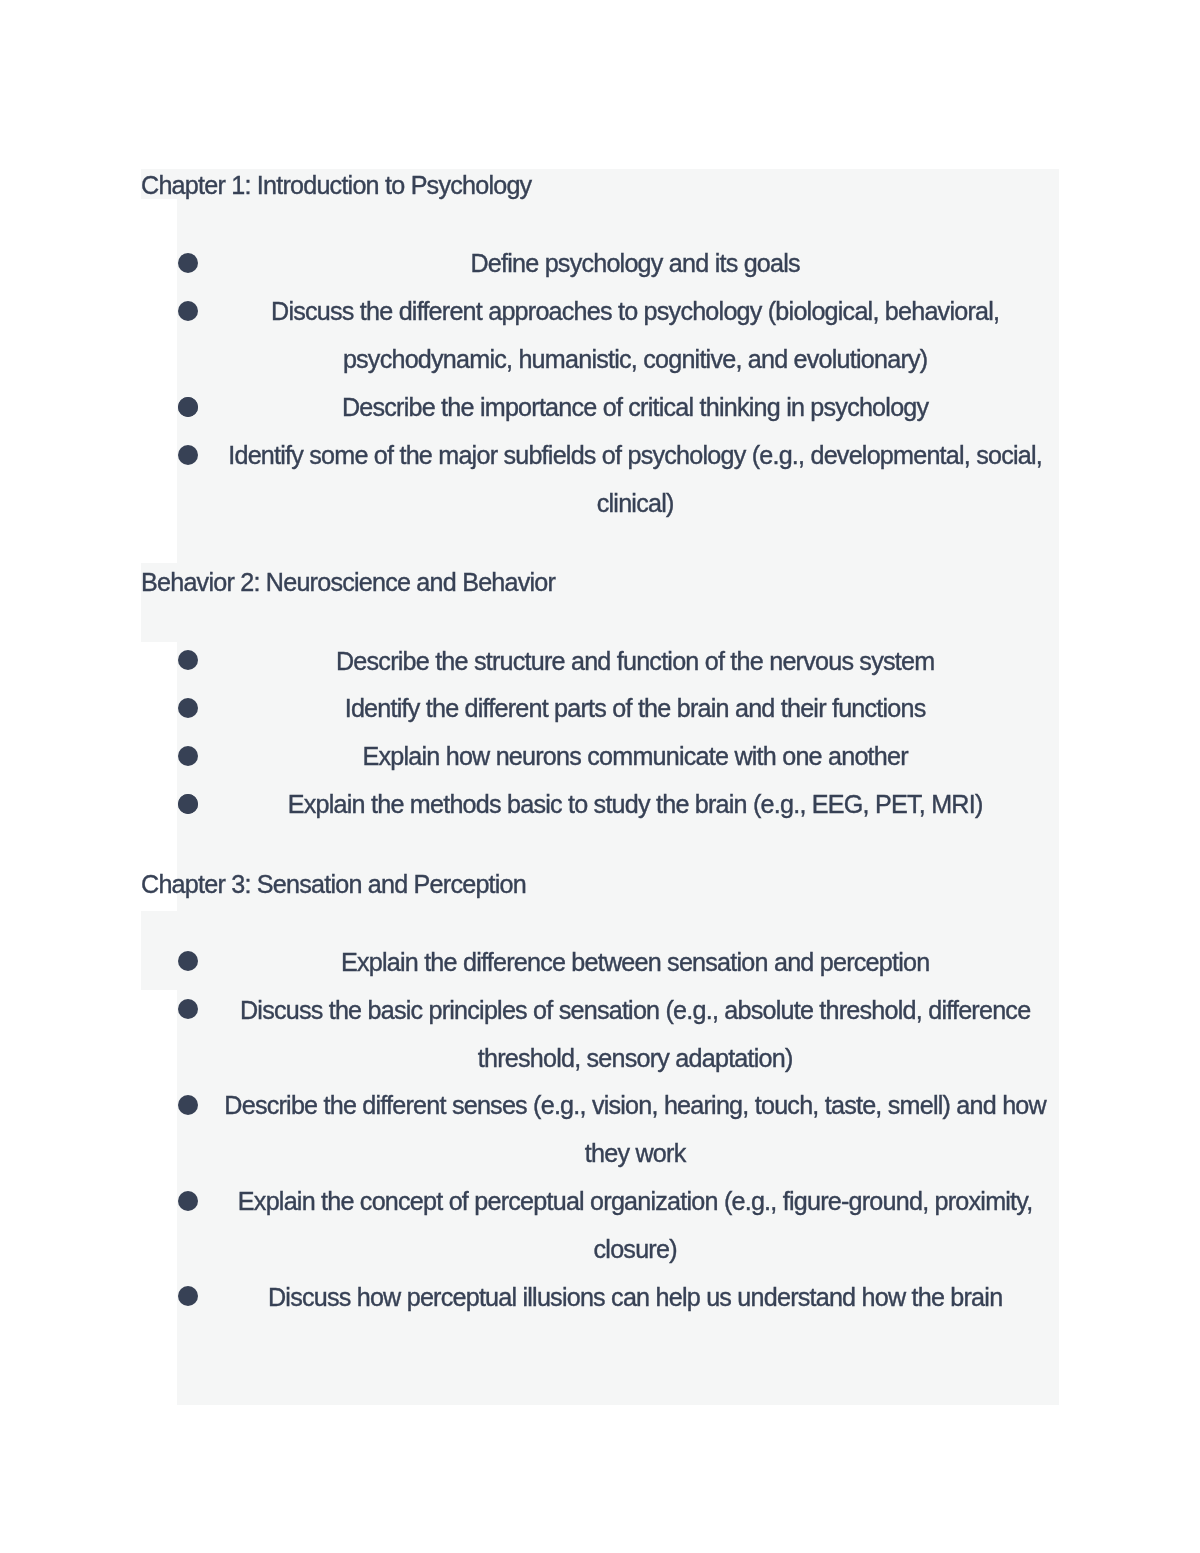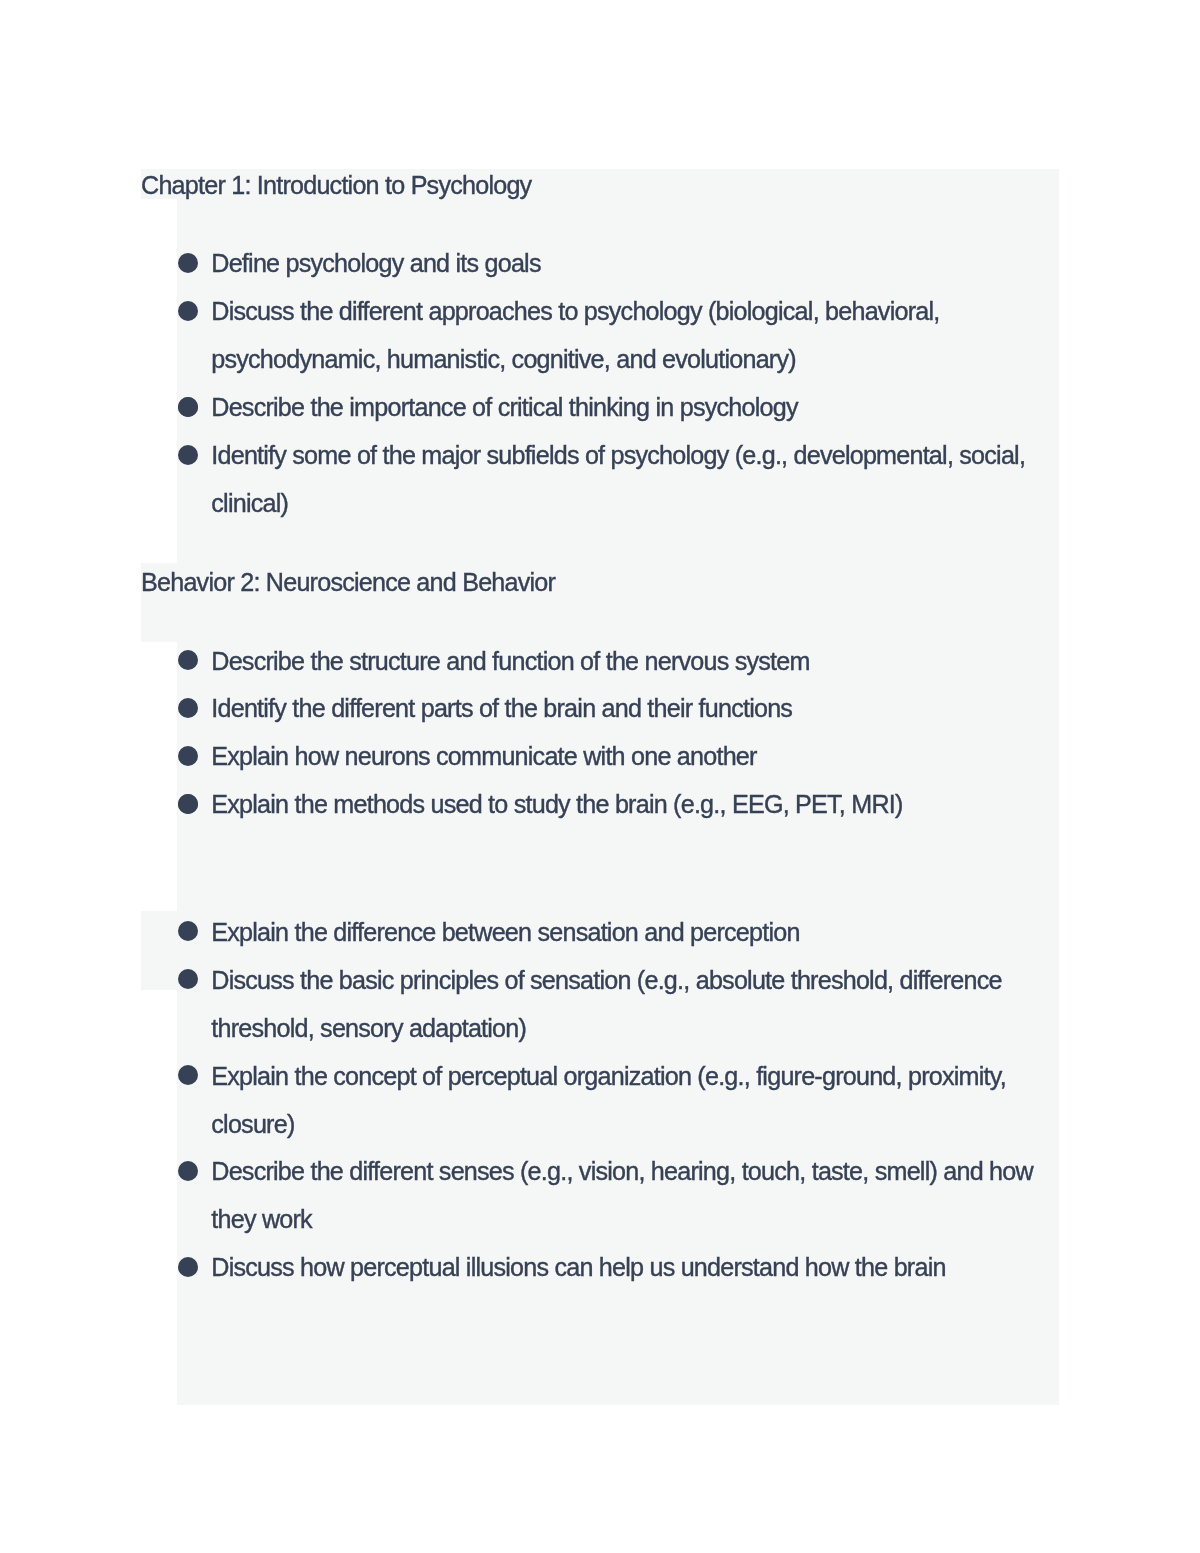--- a/index.html
+++ b/index.html
@@ -39,20 +39,21 @@
   .objectives {
     list-style:none;
     margin:0;
     padding:0 0 0 35.5px;
   }
   .objective {
     position:relative;
     margin:0;
     padding:0 0 0 34.8px;
     line-height:47.9px;
+    text-align:center;
   }
   .objective.blank { height:39.4px; line-height:39.4px; }
   .bullet-dot {
     position:absolute;
     left:1.9px;
     top:12.4px;
     width:20px;
     height:20px;
     border-radius:50%;
     background:#374155;
@@ -80,28 +81,29 @@
     </section>
     <section class="chapter">
       <div class="gap"></div>
       <p class="chapter-heading"><span class="heading-text">Behavior 2: Neuroscience and Behavior</span></p>
       <ul class="objectives">
         <li class="objective blank"></li>
         <li class="objective"><span class="bullet-dot" style="background-color: rgb(55, 65, 85);"></span><span>Describe the structure and function of the nervous system</span></li>
         <li class="objective"><span class="bullet-dot" style="background-color: rgb(55, 65, 85);"></span><span>Identify the different parts of the brain and their functions</span></li>
         <li class="objective"><span class="bullet-dot" style="background-color: rgb(55, 65, 85);"></span><span>Explain how neurons communicate with one another</span></li>
         <li class="objective"><span class="bullet-dot" style="background-color: rgb(55, 65, 85);"></span></li>
-        <li class="objective"><span class="bullet-dot" style="background-color: rgb(55, 65, 85);"></span><span>Explain the methods used to study the brain (e.g., EEG, PET, MRI)</span></li>
+        <li class="objective"><span class="bullet-dot" style="background-color: rgb(55, 65, 85);"></span><span>Explain the methods basic to study the brain (e.g., EEG, PET, MRI)</span></li>
       </ul>
     </section>
     <section class="chapter">
       <div class="gap"></div>
+      <p class="chapter-heading"><span class="heading-text">Chapter 3: Sensation and Perception</span></p>
       <ul class="objectives">
         <li class="objective blank"></li>
         <li class="objective"><span class="bullet-dot" style="background-color: rgb(55, 65, 85);"></span><span>Explain the difference between sensation and perception</span></li>
         <li class="objective"><span class="bullet-dot" style="background-color: rgb(55, 65, 85);"></span><span>Discuss the basic principles of sensation (e.g., absolute threshold, difference threshold, sensory adaptation)</span></li>
+        <li class="objective"><span class="bullet-dot" style="background-color: rgb(55, 65, 85);"></span><span>Describe the different senses (e.g., vision, hearing, touch, taste, smell) and how they work</span></li>
         <li class="objective"><span class="bullet-dot" style="background-color: rgb(55, 65, 85);"></span><span>Explain the concept of perceptual organization (e.g., figure-ground, proximity, closure)</span></li>
-        <li class="objective"><span class="bullet-dot" style="background-color: rgb(55, 65, 85);"></span><span>Describe the different senses (e.g., vision, hearing, touch, taste, smell) and how they work</span></li>
         <li class="objective"><span class="bullet-dot" style="background-color: rgb(55, 65, 85);"></span><span>Discuss how perceptual illusions can help us understand how the brain</span></li>
       </ul>
     </section>
   </div>
 </div>
 
 </body></html>

